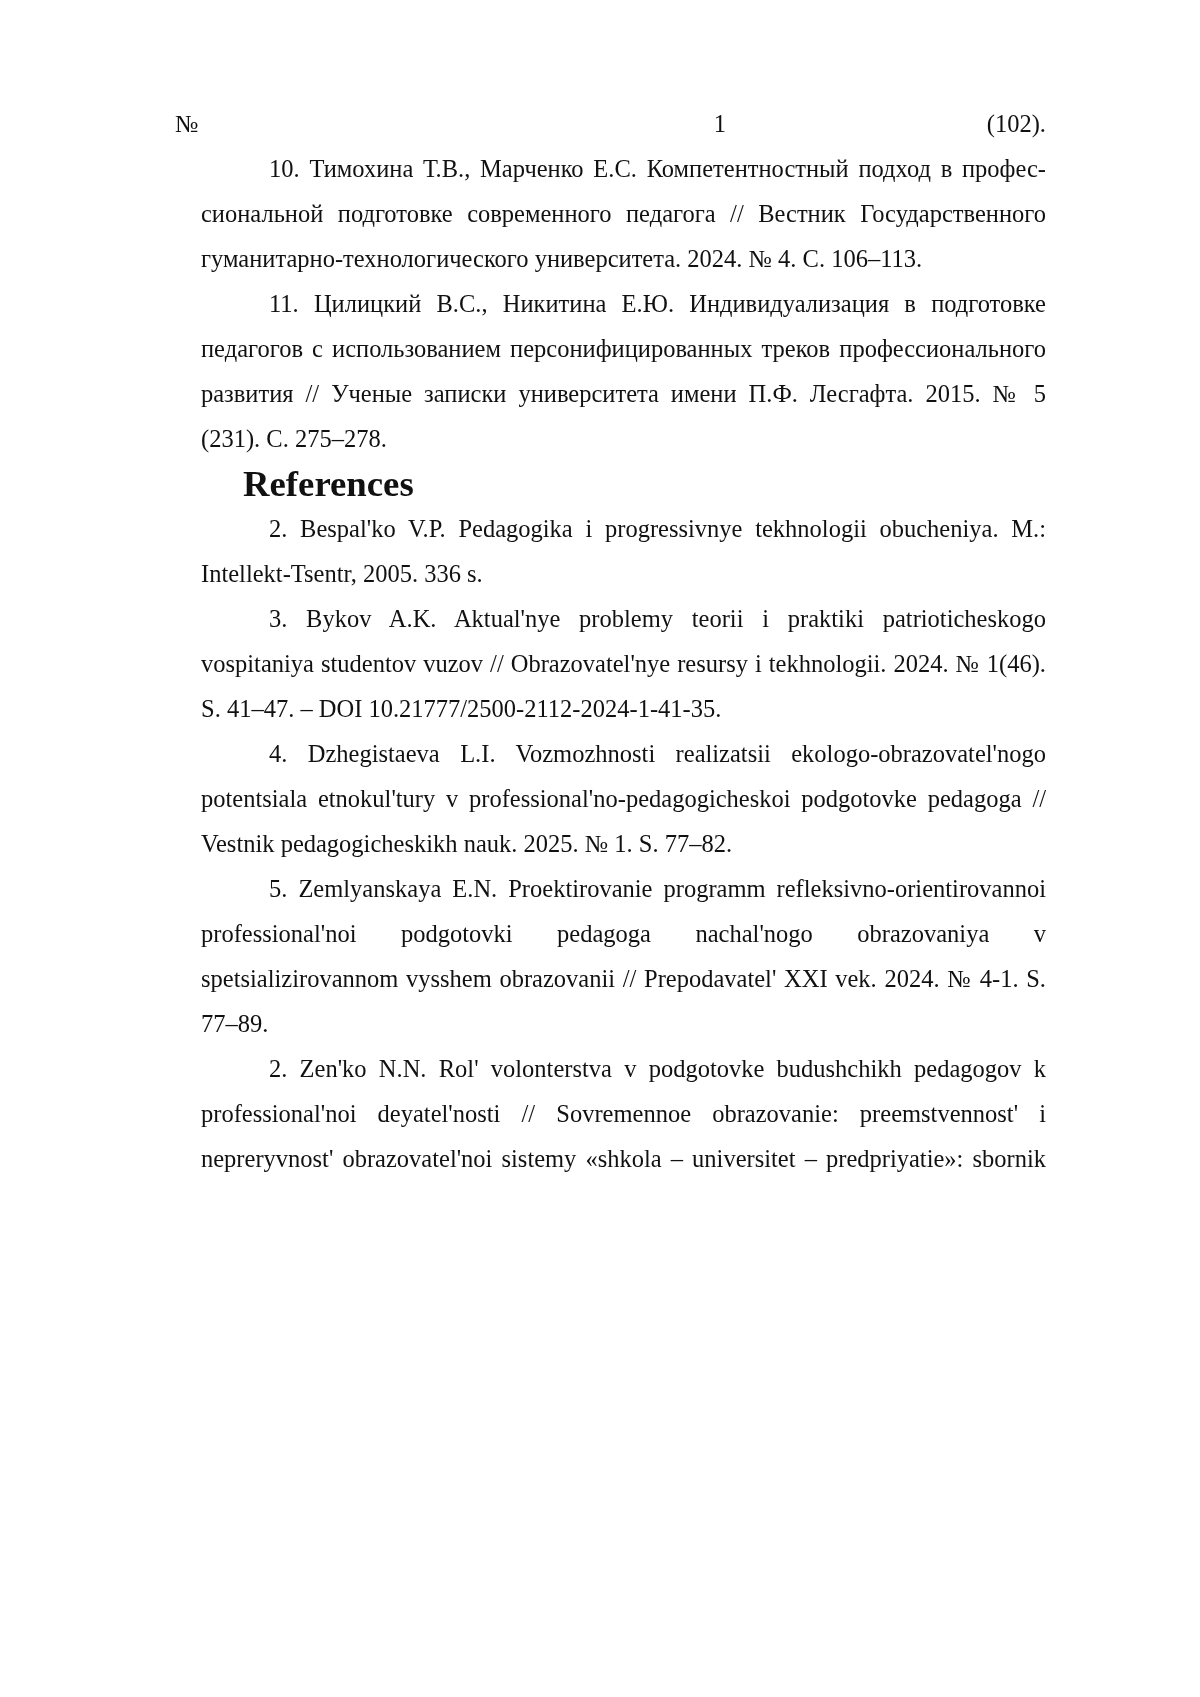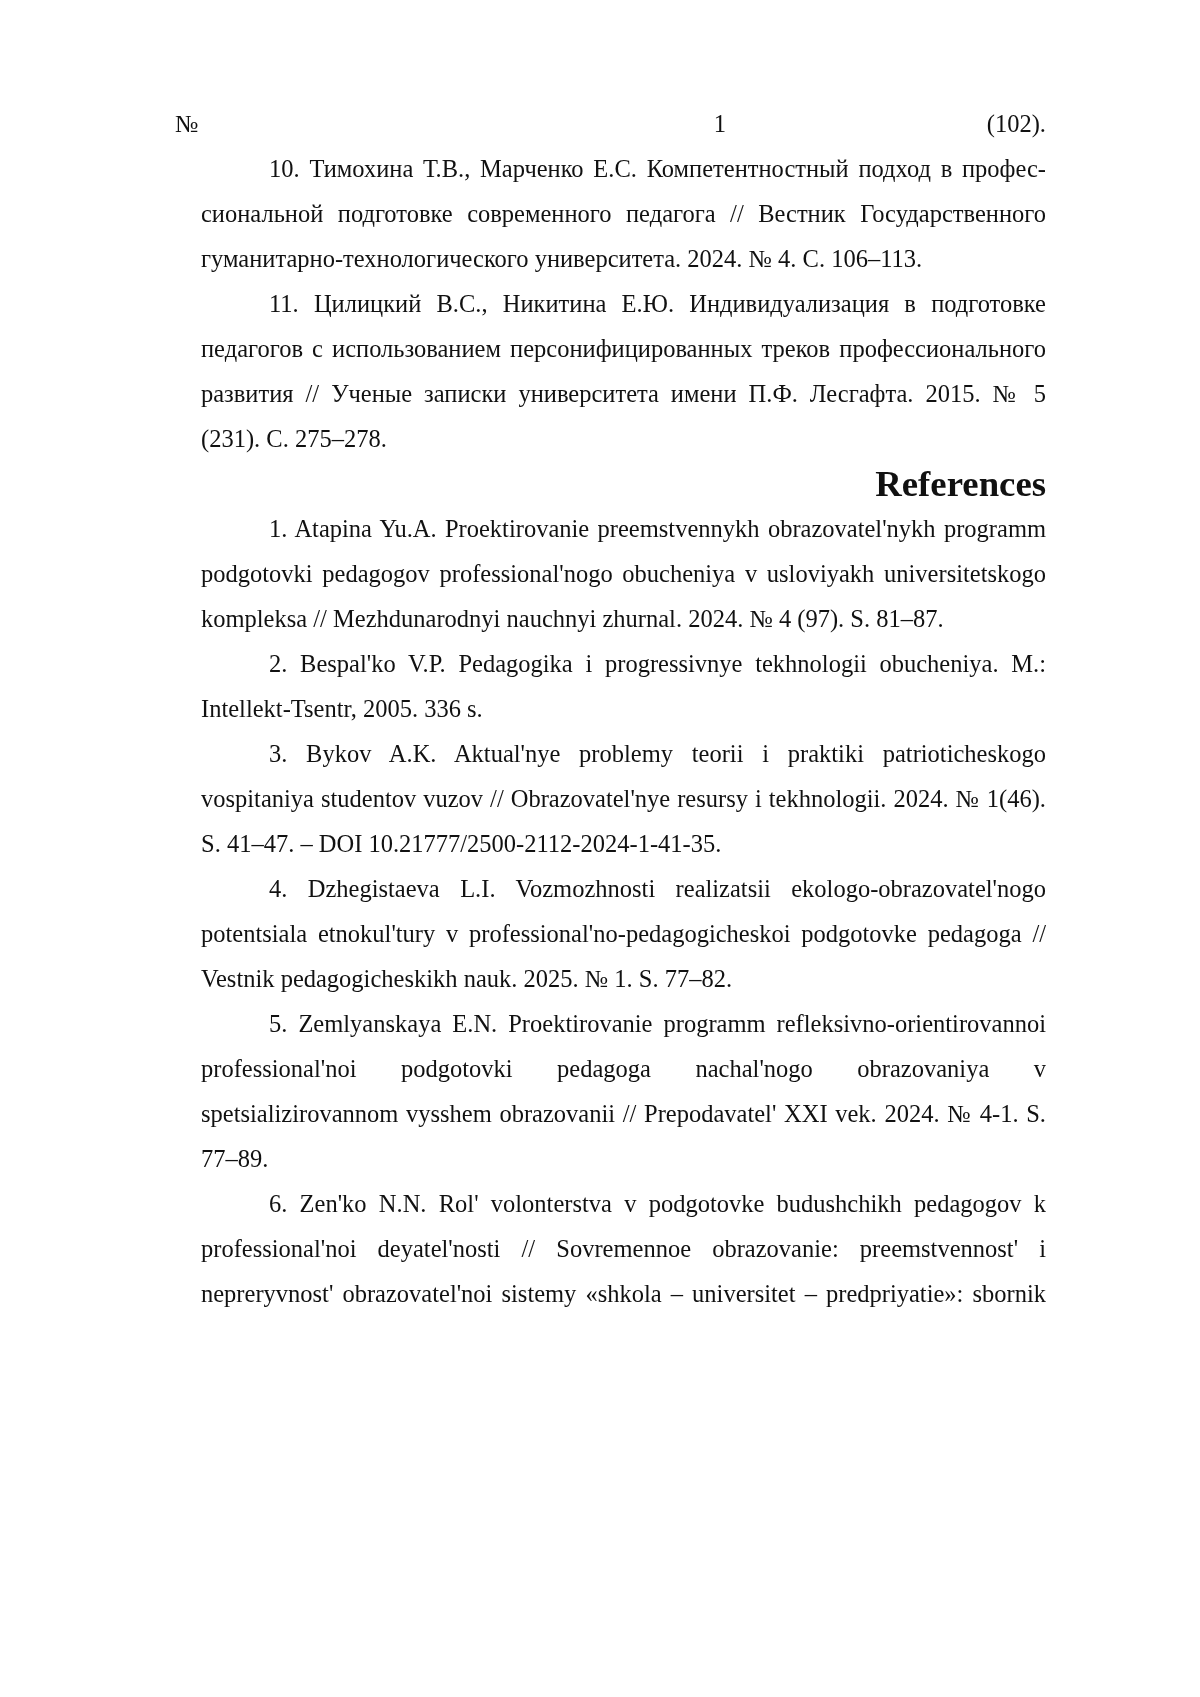--- a/index.html
+++ b/index.html
@@ -34,38 +34,37 @@
       margin-left: 26px;
     }
     .justify-last {
       text-align-last: justify;
     }
     .cont-first {
       padding-left: 6px;
     }
     .heading {
       margin: 0;
-      text-align: right;
+      text-align: left;
       font-weight: bold;
       padding-left: 68px;
       box-sizing: border-box;
     }
   </style>
 </head>
 <body>
 
 <div class="page">
 
   <p class="para justify-last">№ 1 (102).</p>
 
   <p class="para indent">10. Тимохина Т.В., Марченко Е.С. Компетентностный подход в профес­сиональной подготовке современного педагога // Вестник Государственного гуманитарно-технологического университета. 2024. № 4. С. 106–113.</p>
   <p class="para indent">11. Цилицкий В.С., Никитина Е.Ю. Индивидуализация в подготовке педагогов с использованием персонифицированных треков профессионального развития // Ученые записки университета имени П.Ф. Лесгафта. 2015. № 5 (231). С. 275–278.</p>
 
   <h2 class="heading">References</h2>
 
-  <p class="para indent">1. Atapina Yu.A. Proektirovanie preemstvennykh obrazovatel'nykh programm podgotovki pedagogov professional'nogo obucheniya v usloviyakh universitetskogo kompleksa // Mezhdunarodnyi nauchnyi zhurnal. 2024. № 4 (97). S. 81–87.</p>
   <p class="para indent">2. Bespal'ko V.P. Pedagogika i progressivnye tekhnologii obucheniya. M.: Intellekt-Tsentr, 2005. 336 s.</p>
   <p class="para indent">3. Bykov A.K. Aktual'nye problemy teorii i praktiki patrioticheskogo vospitaniya studentov vuzov // Obrazovatel'nye resursy i tekhnologii. 2024. № 1(46). S. 41–47. – DOI 10.21777/2500-2112-2024-1-41-35.</p>
   <p class="para indent">4. Dzhegistaeva L.I. Vozmozhnosti realizatsii ekologo-obrazovatel'nogo potentsiala etnokul'tury v professional'no-pedagogicheskoi podgotovke pedagoga // Vestnik pedagogicheskikh nauk. 2025. № 1. S. 77–82.</p>
   <p class="para indent">5. Zemlyanskaya E.N. Proektirovanie programm refleksivno-orientirovannoi professional'noi podgotovki pedagoga nachal'nogo obrazovaniya v spetsializirovannom vysshem obrazovanii // Prepodavatel' XXI vek. 2024. № 4-1. S. 77–89.</p>
-  <p class="para indent justify-last">6. Zen'ko N.N. Rol' volonterstva v podgotovke budushchikh pedagogov k professional'noi deyatel'nosti // Sovremennoe obrazovanie: preemstvennost' i nepreryvnost' obrazovatel'noi sistemy «shkola – universitet – predpriyatie»: sbornik</p>
+  <p class="para indent justify-last">2. Zen'ko N.N. Rol' volonterstva v podgotovke budushchikh pedagogov k professional'noi deyatel'nosti // Sovremennoe obrazovanie: preemstvennost' i nepreryvnost' obrazovatel'noi sistemy «shkola – universitet – predpriyatie»: sbornik</p>
 
 </div>
 
 </body></html>

